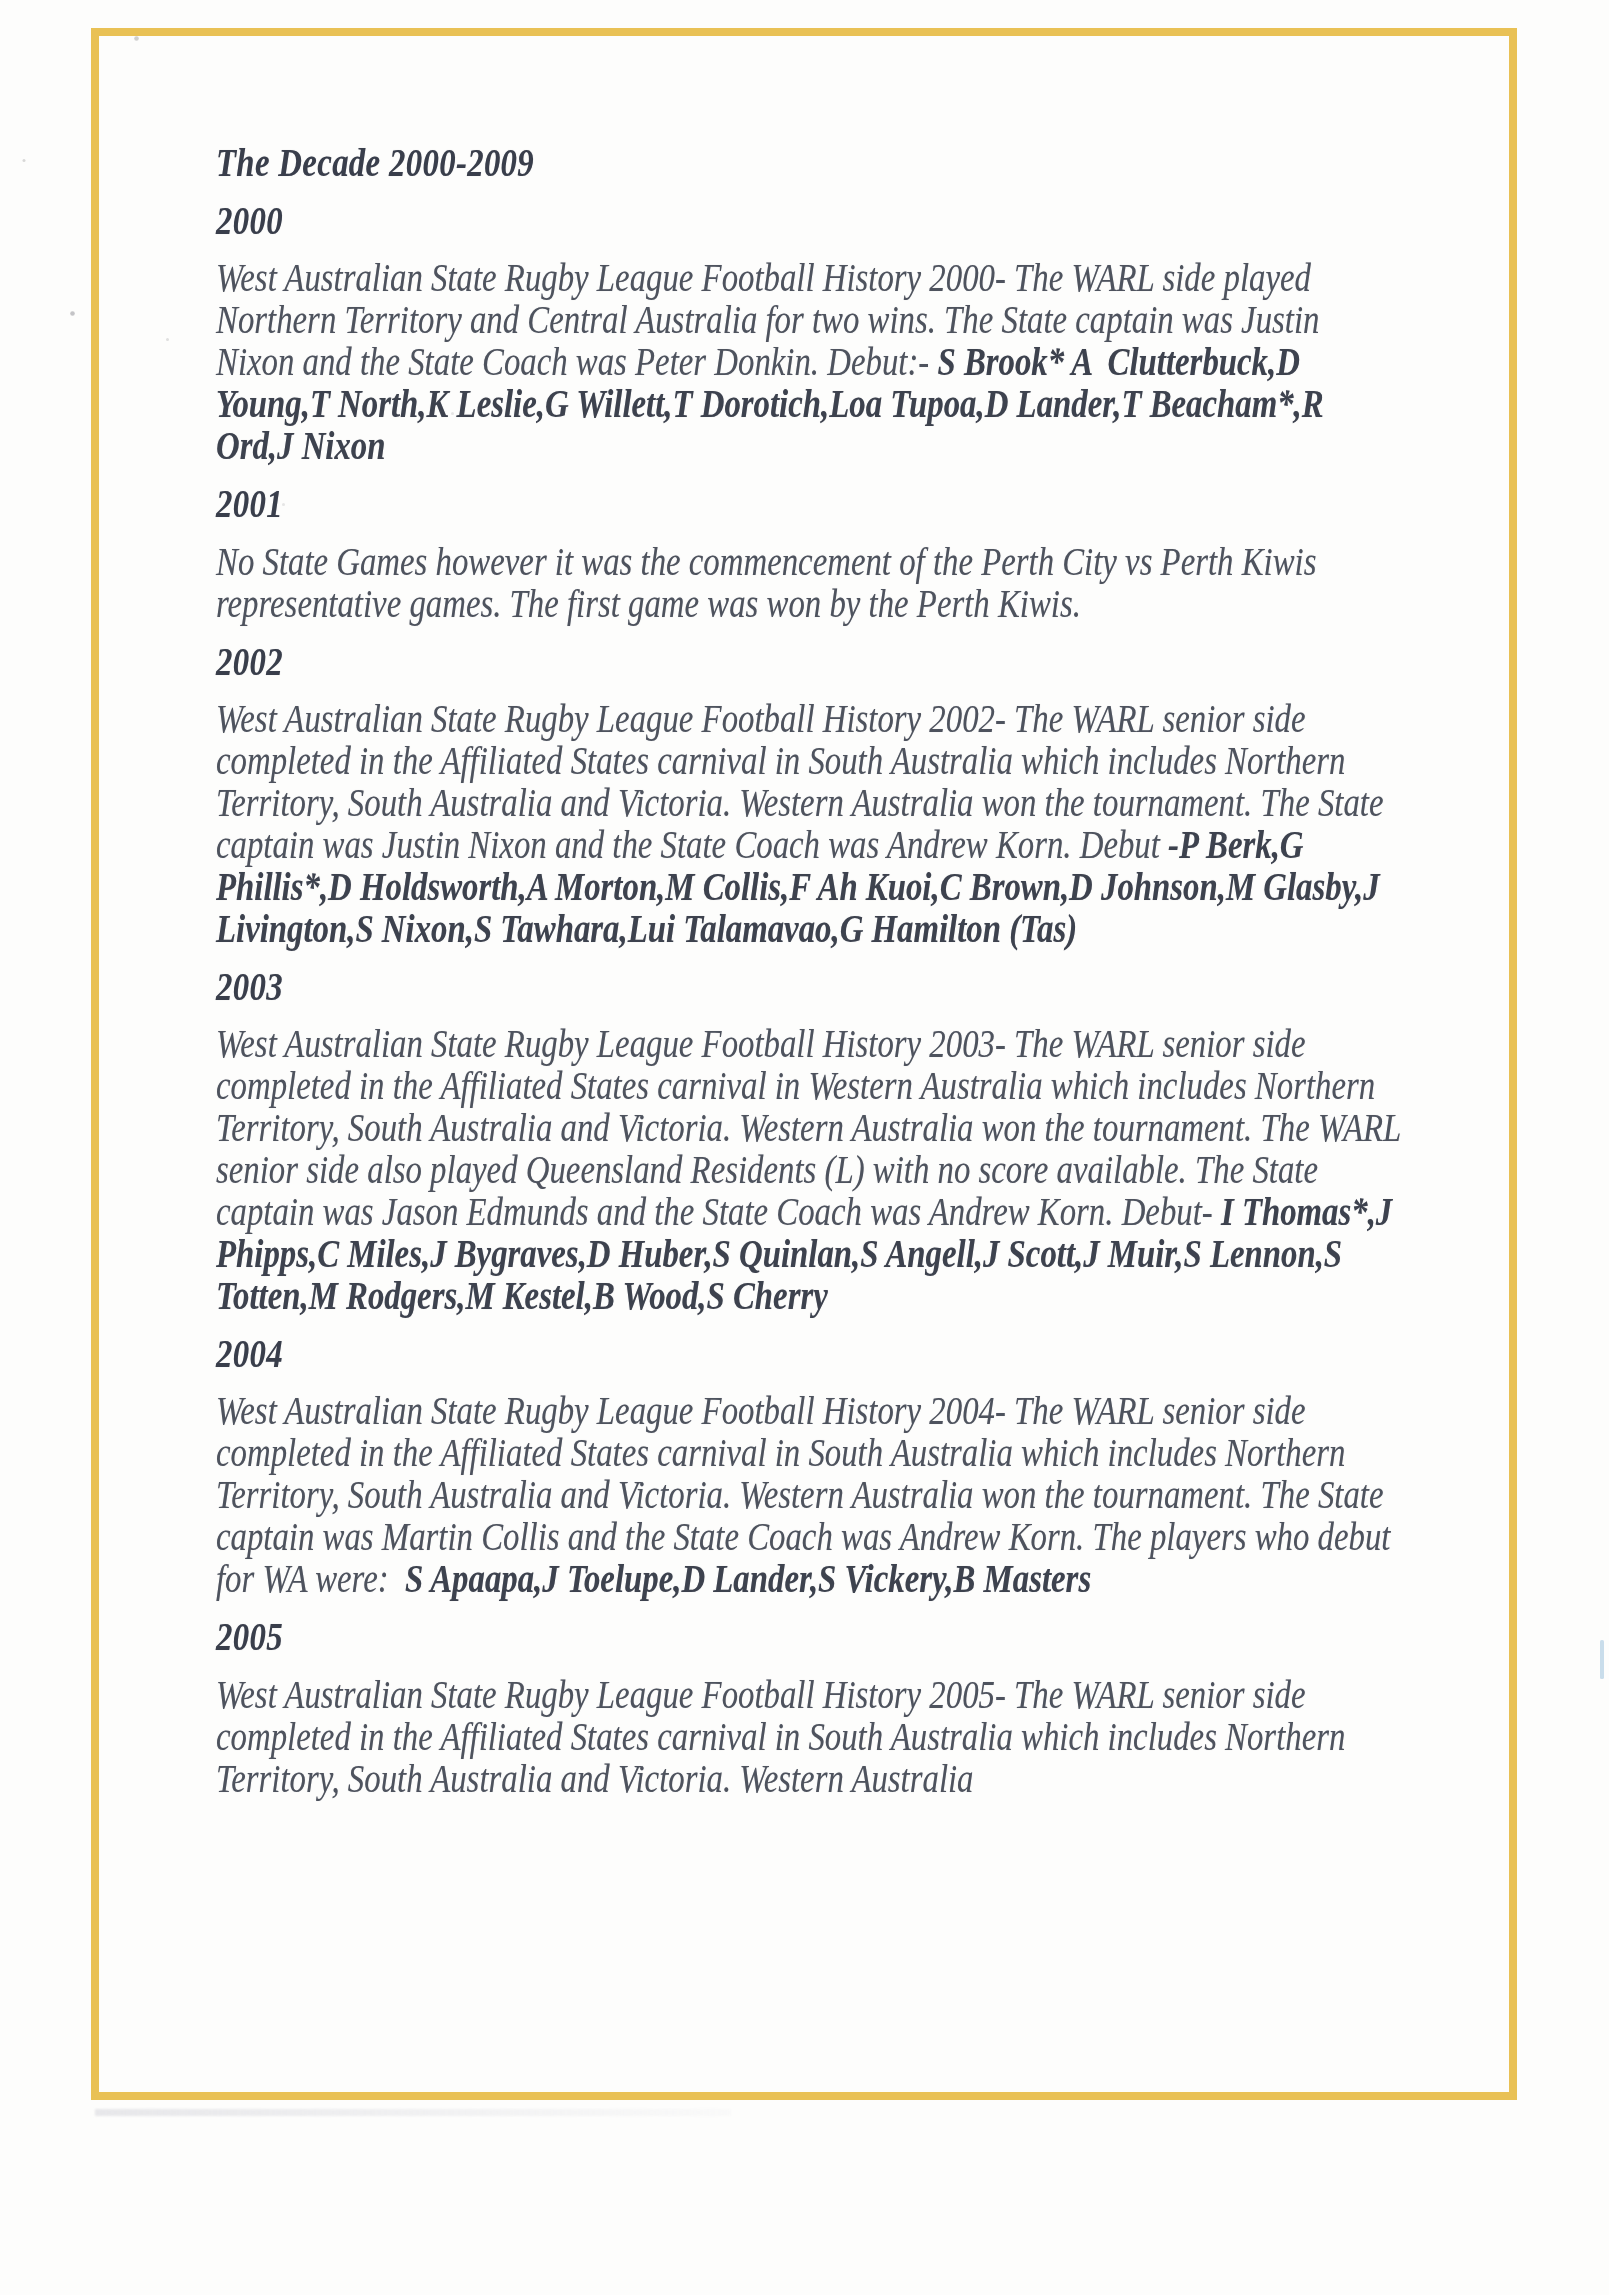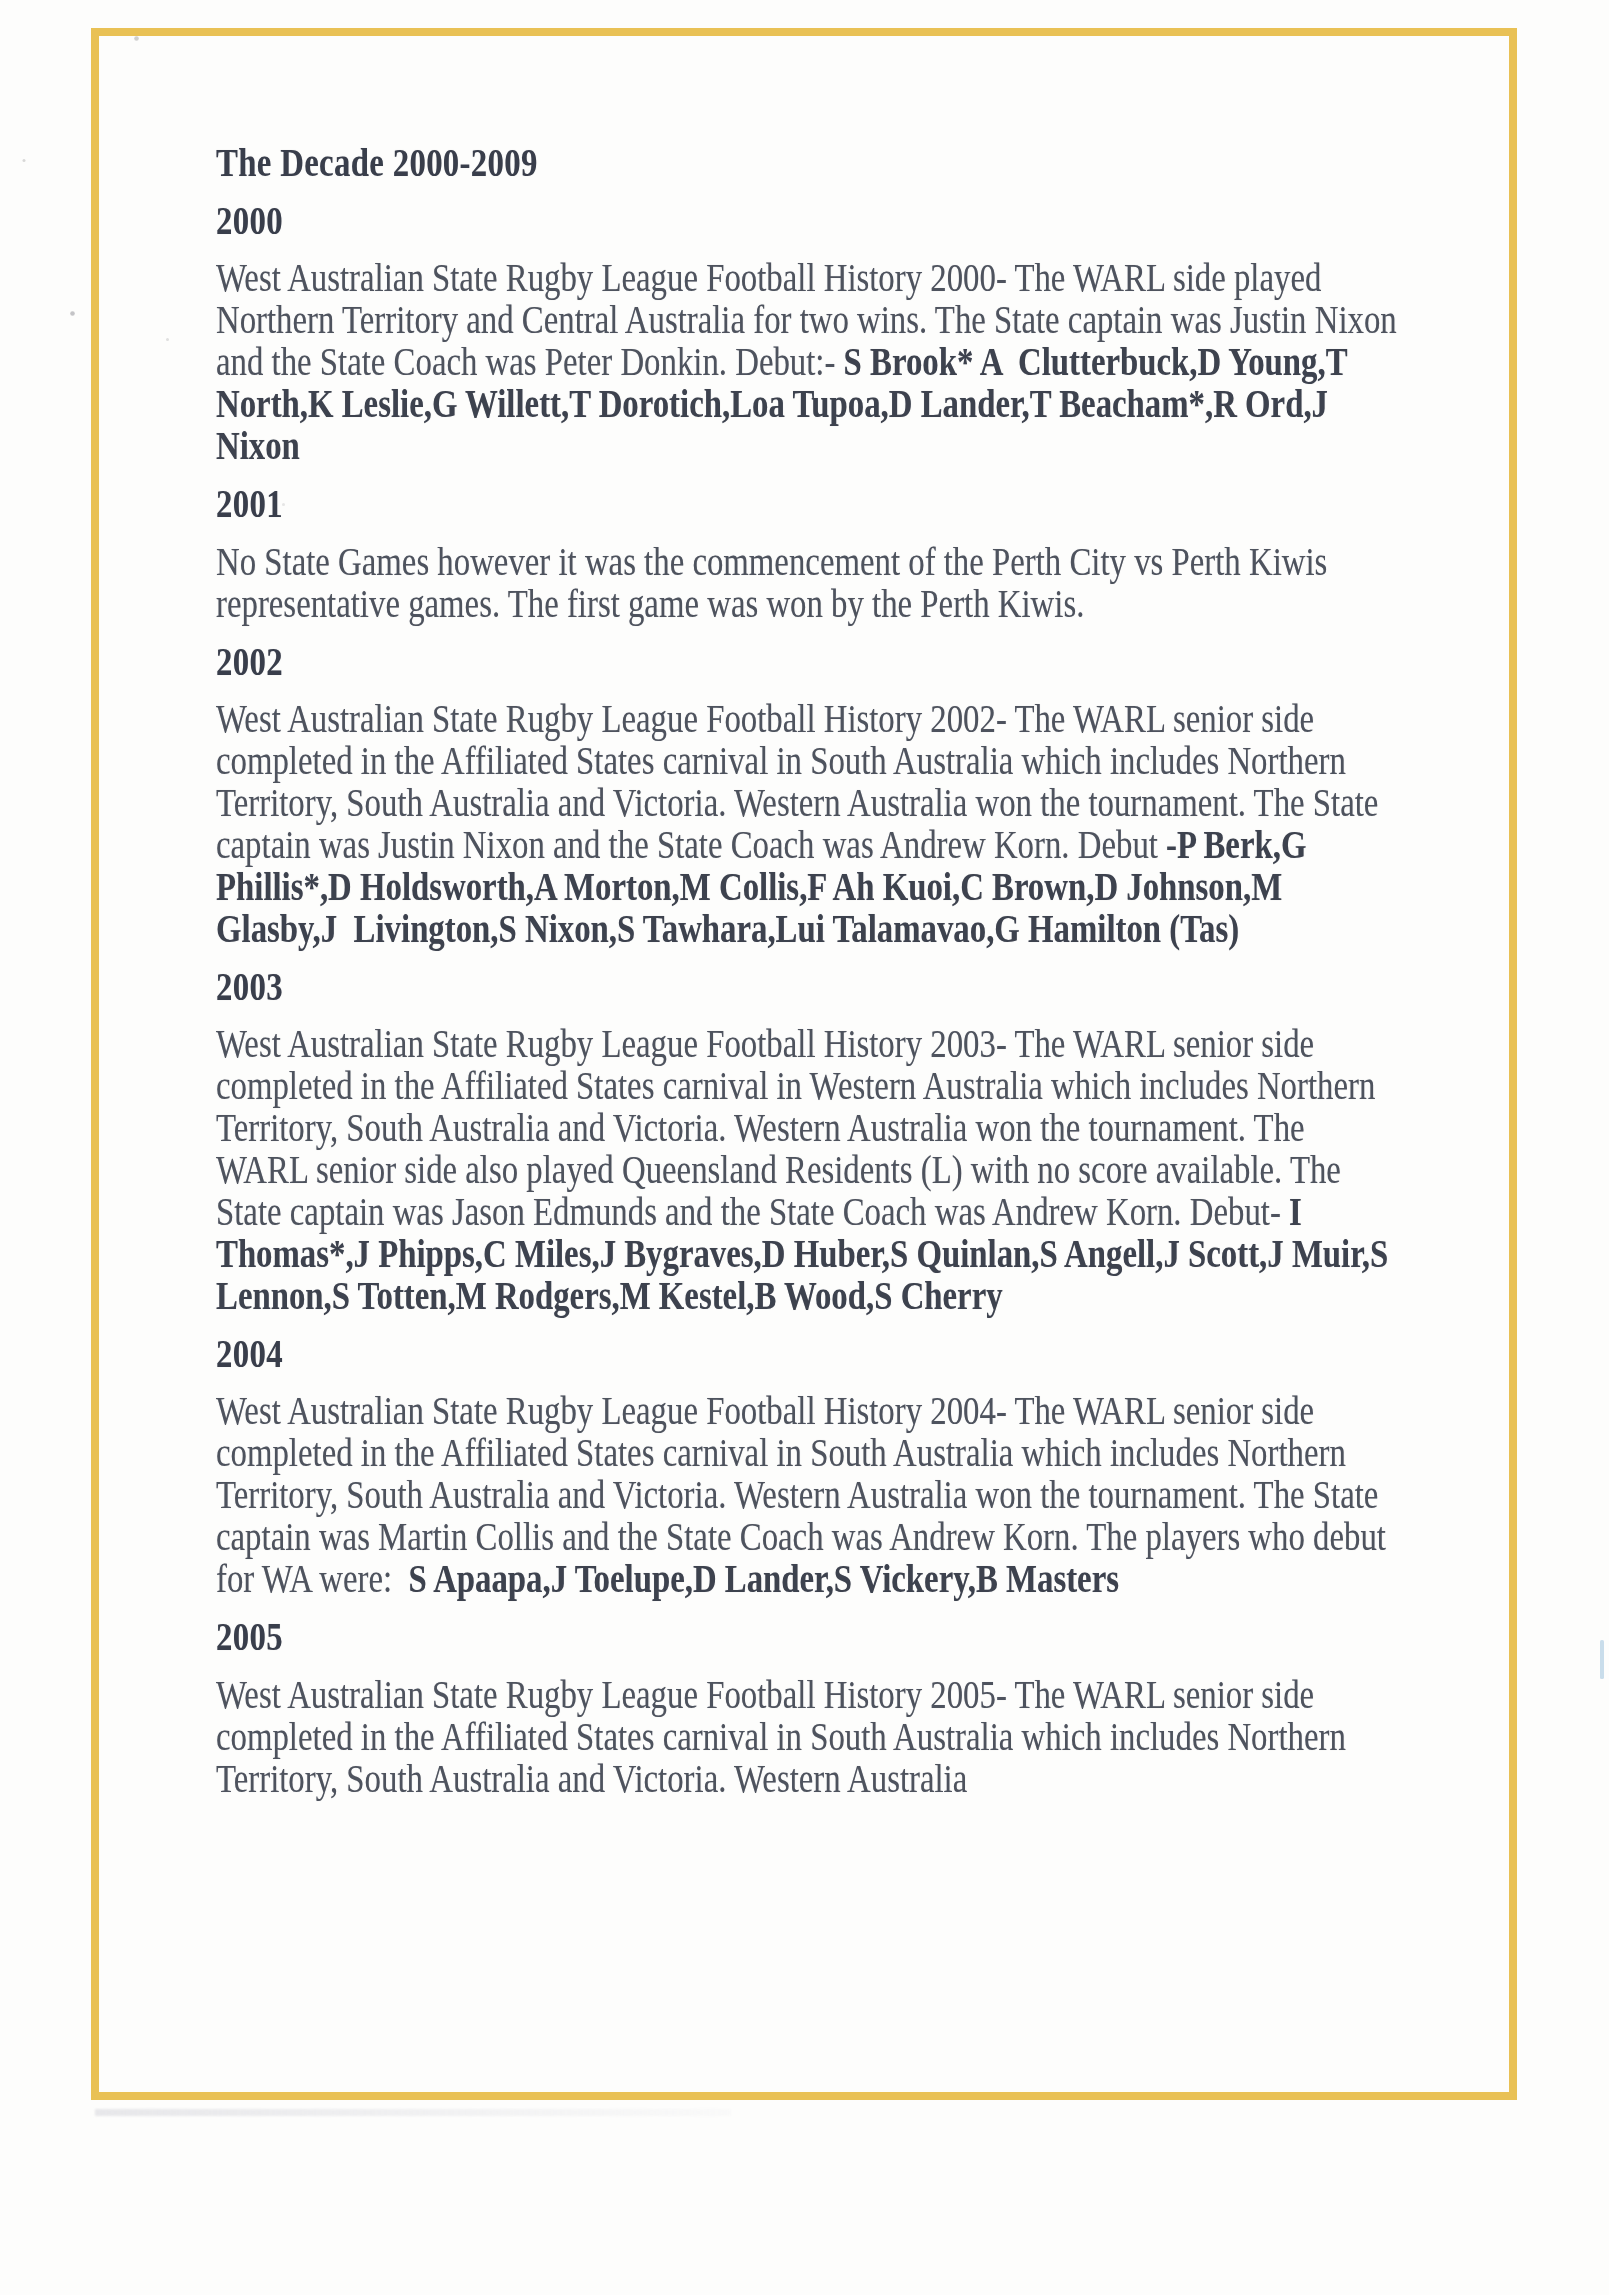--- a/index.html
+++ b/index.html
@@ -6,20 +6,21 @@
   html, body {
     margin: 0; padding: 0;
     width: 1609px; height: 2295px;
     background: #fdfdfc;
     overflow: hidden;
   }
   .page {
     position: relative;
     width: 1384px; height: 2295px;
     font-family: "Liberation Serif", serif;
+    font-style: italic;
   }
   .frame {
     position: absolute;
     left: 91px; top: 28px;
     width: 1426px; height: 2072px;
     border: 8.9px solid #e9c155;
     background: transparent;
   }
   .content {
     position: absolute;

